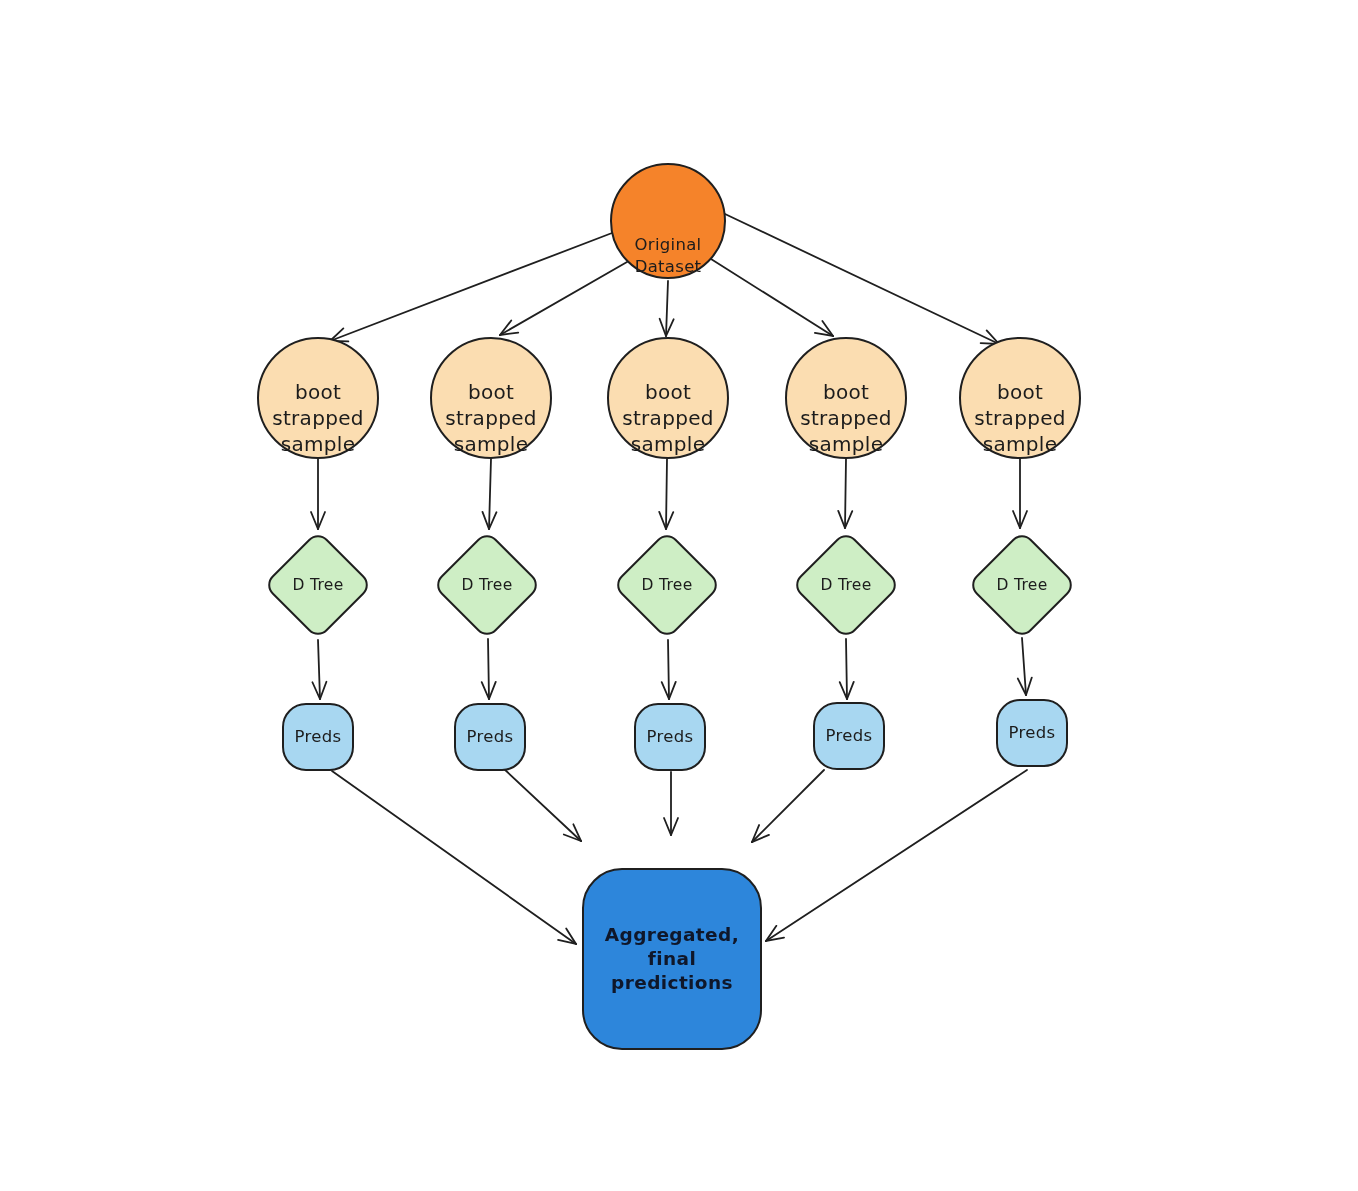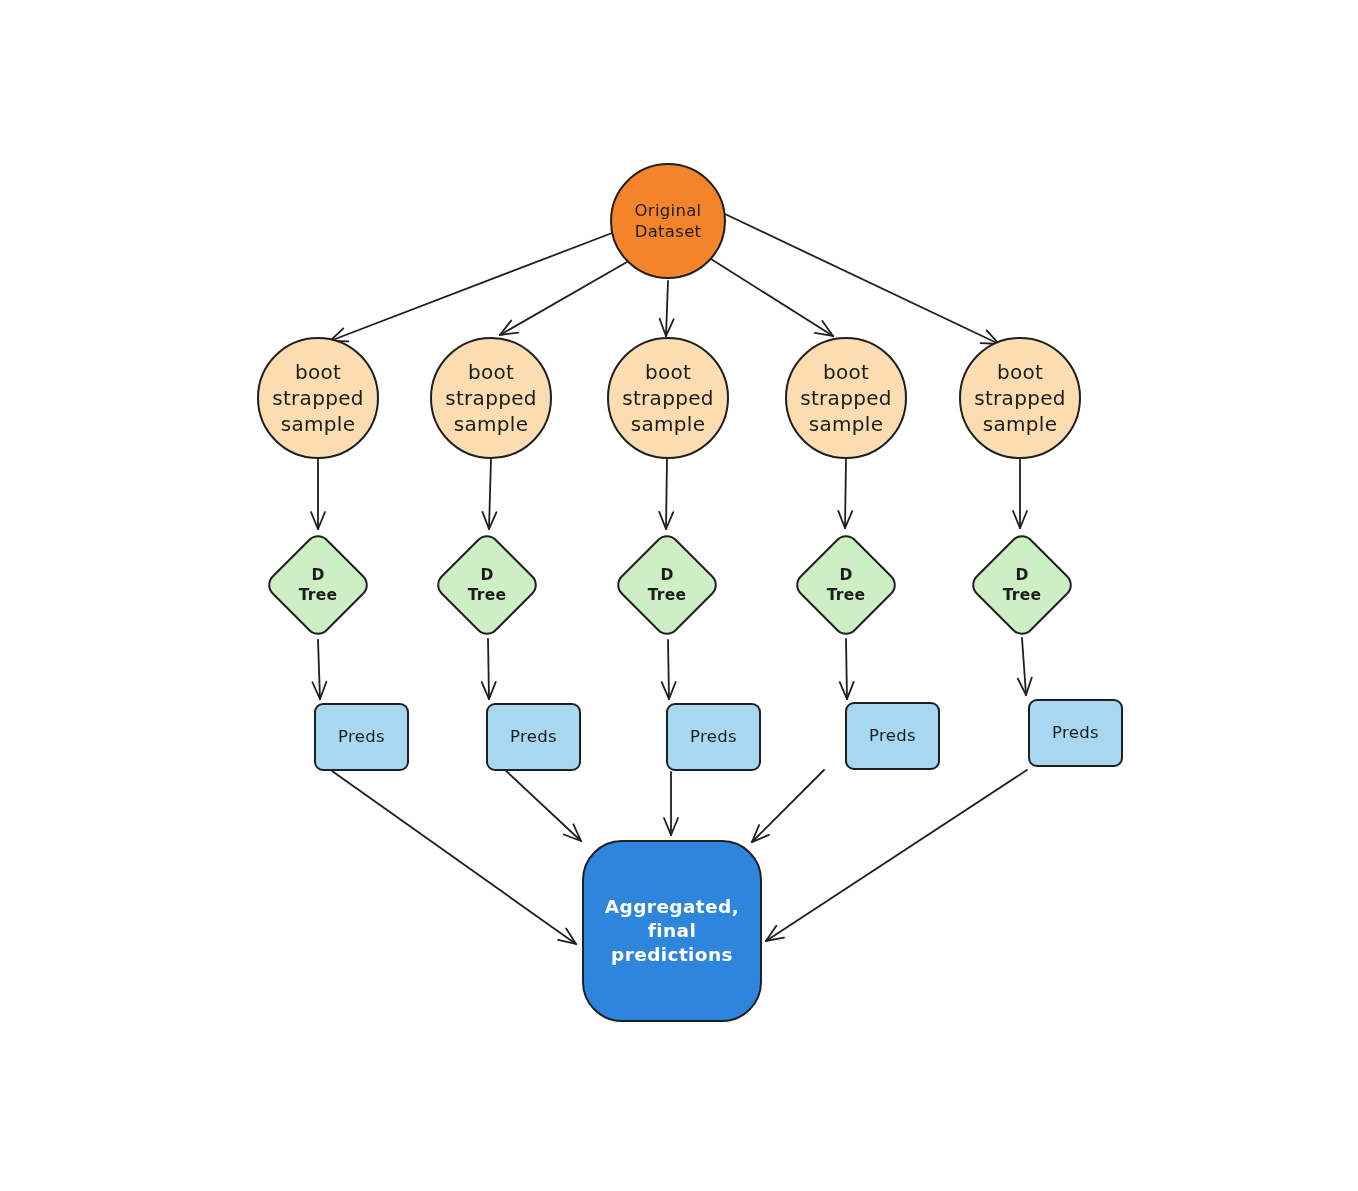--- a/index.html
+++ b/index.html
@@ -31,39 +31,39 @@
     text-align: center;
     box-sizing: border-box;
   }
   .lbl {
     letter-spacing: 0.3px;
     line-height: 1.3;
   }
   .circle {
     border: 2.2px solid #1f1f1f;
     border-radius: 50%;
+    align-items: flex-end;
   }
   .original-circle {
     width: 116px;
     height: 116px;
     background: #f5832a;
     font-size: 16.5px;
   }
   .original-circle .lbl { width: 94px; }
   .sample-circle {
     width: 122px;
     height: 122px;
     background: #fbddb1;
     font-size: 20px;
   }
   .sample-circle .lbl { width: 94px; }
   .diamond {
     width: 110px;
     height: 110px;
-    font-weight: bold;
   }
   .diamond-shape {
     position: absolute;
     left: 50%;
     top: 50%;
     width: 74px;
     height: 74px;
     transform: translate(-50%, -50%) rotate(45deg);
     background: #ceeec5;
     border: 2.2px solid #1f1f1f;
@@ -72,27 +72,26 @@
   .diamond-lbl {
     position: absolute;
     left: 50%;
     top: 50%;
     transform: translate(-50%, -50%);
     width: 56px;
     font-size: 15.5px;
     text-align: center;
   }
   .preds-box {
-    width: 95px;
+    width: 72px;
     height: 68px;
     background: #a8d7f1;
     border: 2.2px solid #1f1f1f;
-    border-radius: 9px;
+    border-radius: 24px;
     font-size: 16.5px;
-    margin-left: 32px;
   }
   .final-box {
     width: 180px;
     height: 182px;
     background: #2d86db;
     border: 2.5px solid #1f1f1f;
     border-radius: 40px;
     color: #ffffff;
     font-size: 18.5px;
     font-weight: bold;
@@ -198,17 +197,17 @@
   <div class="node preds-box" style="left: 634px; top: 703px; background-color: rgb(168, 215, 241); border-color: rgb(31, 31, 31);">
     <span class="lbl">Preds</span>
   </div>
   <div class="node preds-box" style="left: 813px; top: 702px; background-color: rgb(168, 215, 241); border-color: rgb(31, 31, 31);">
     <span class="lbl">Preds</span>
   </div>
   <div class="node preds-box" style="left: 996px; top: 699px; background-color: rgb(168, 215, 241); border-color: rgb(31, 31, 31);">
     <span class="lbl">Preds</span>
   </div>
 
-  <div class="node final-box" style="left: 582px; top: 840px; background-color: rgb(45, 134, 219); border-color: rgb(31, 31, 31); color: #ffffff;">
+  <div class="node final-box" style="left: 582px; top: 868px; background-color: rgb(45, 134, 219); border-color: rgb(31, 31, 31); color: #0f172a;">
     <span class="lbl">Aggregated, final predictions</span>
   </div>
 
 </div>
 
 </body></html>

